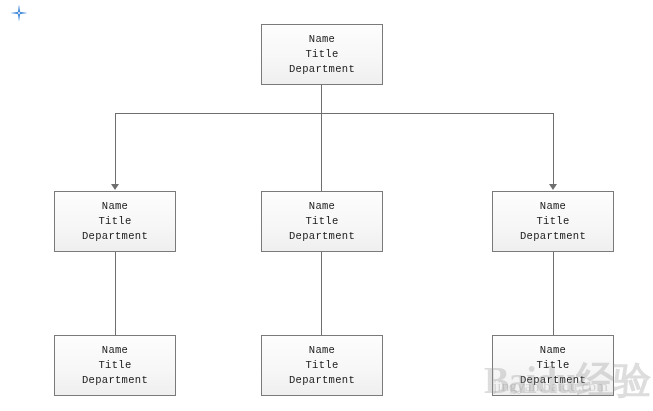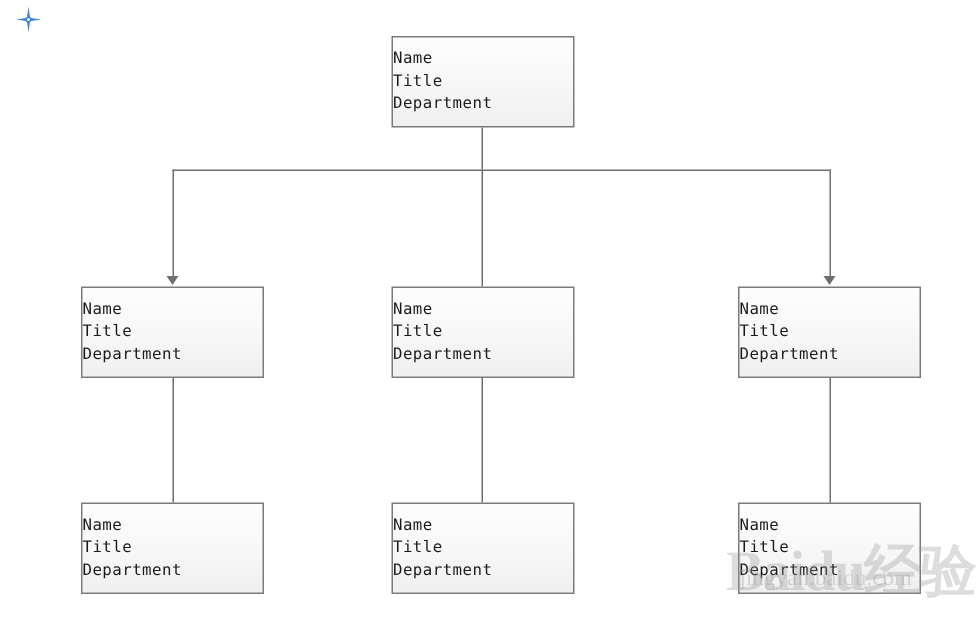--- a/index.html
+++ b/index.html
@@ -19,24 +19,25 @@
   
   .node {
     position: absolute;
     box-sizing: border-box;
     width: 122px;
     height: 61px;
     border: 1px solid #7a7a7a;
     background: linear-gradient(to bottom, #fdfdfd 0%, #f7f7f7 55%, #efefef 100%);
     display: flex;
     flex-direction: column;
-    align-items: flex-start;
+    align-items: center;
     justify-content: center;
     line-height: 15px;
     z-index: 3;
+    font-family: Liberation Mono, monospace;
   }
   .node .line {
     font-size: 10.5px;
     color: #1a1a1a;
     letter-spacing: 0.3px;
     white-space: nowrap;
   }
 
   
   .conn {

